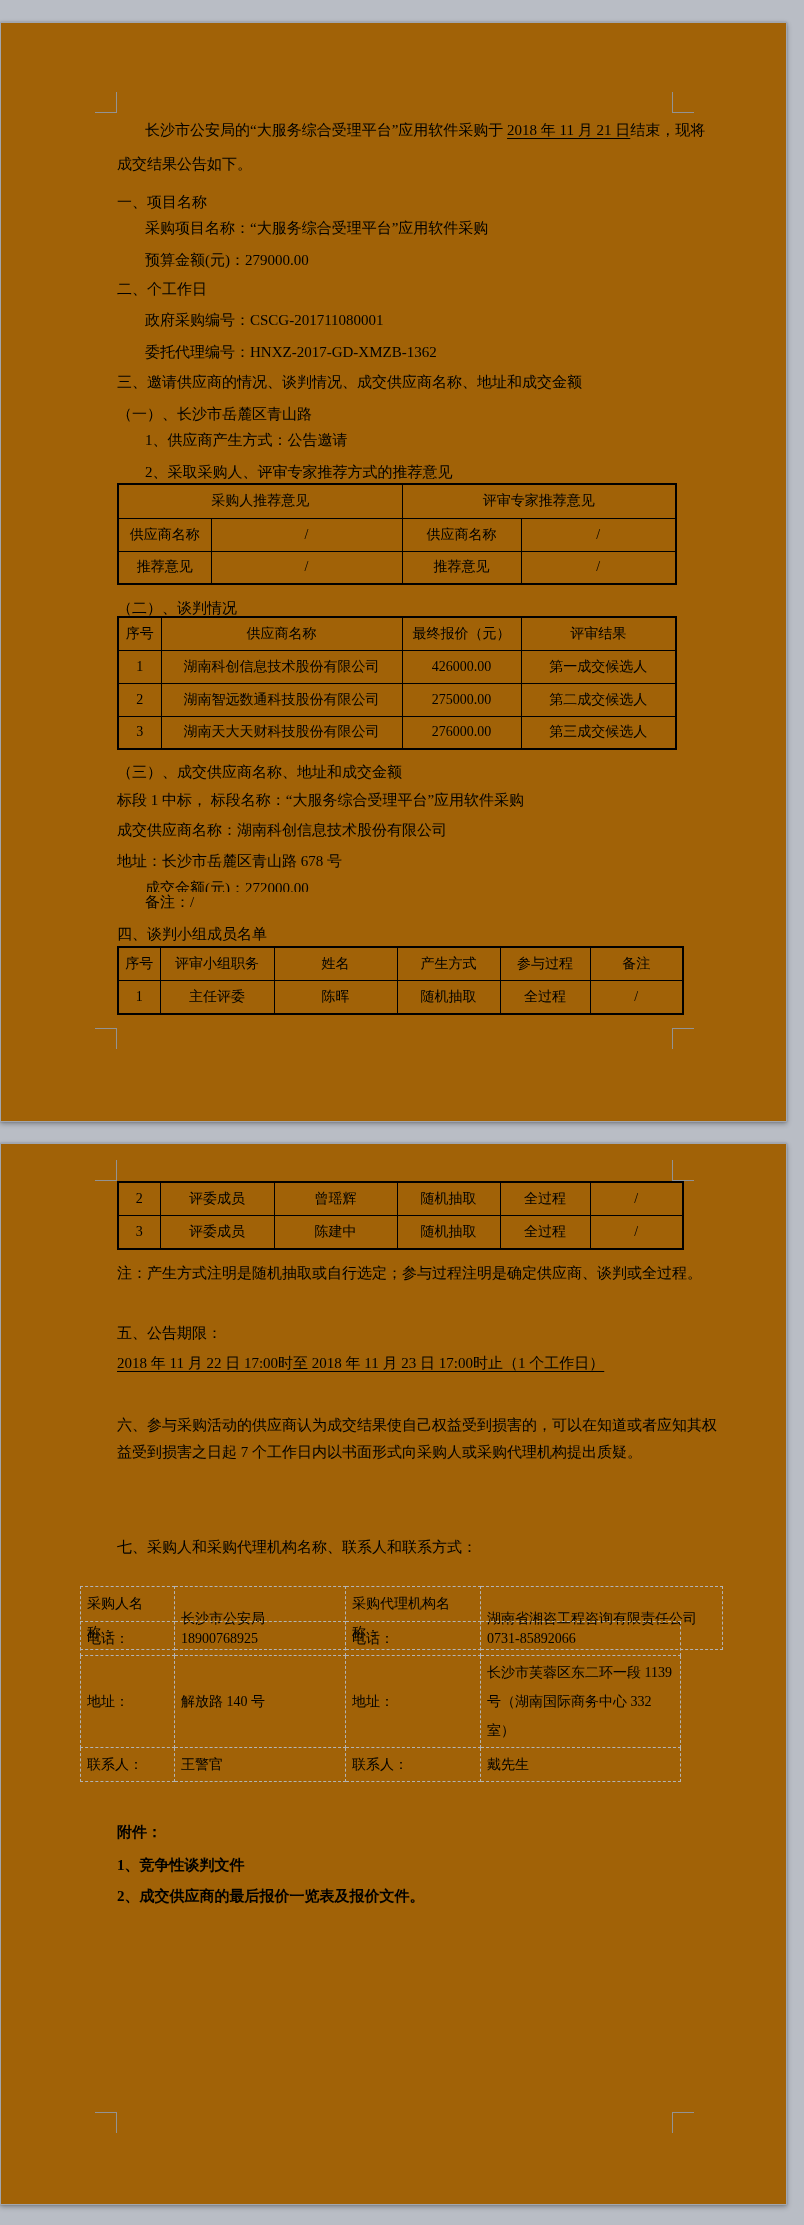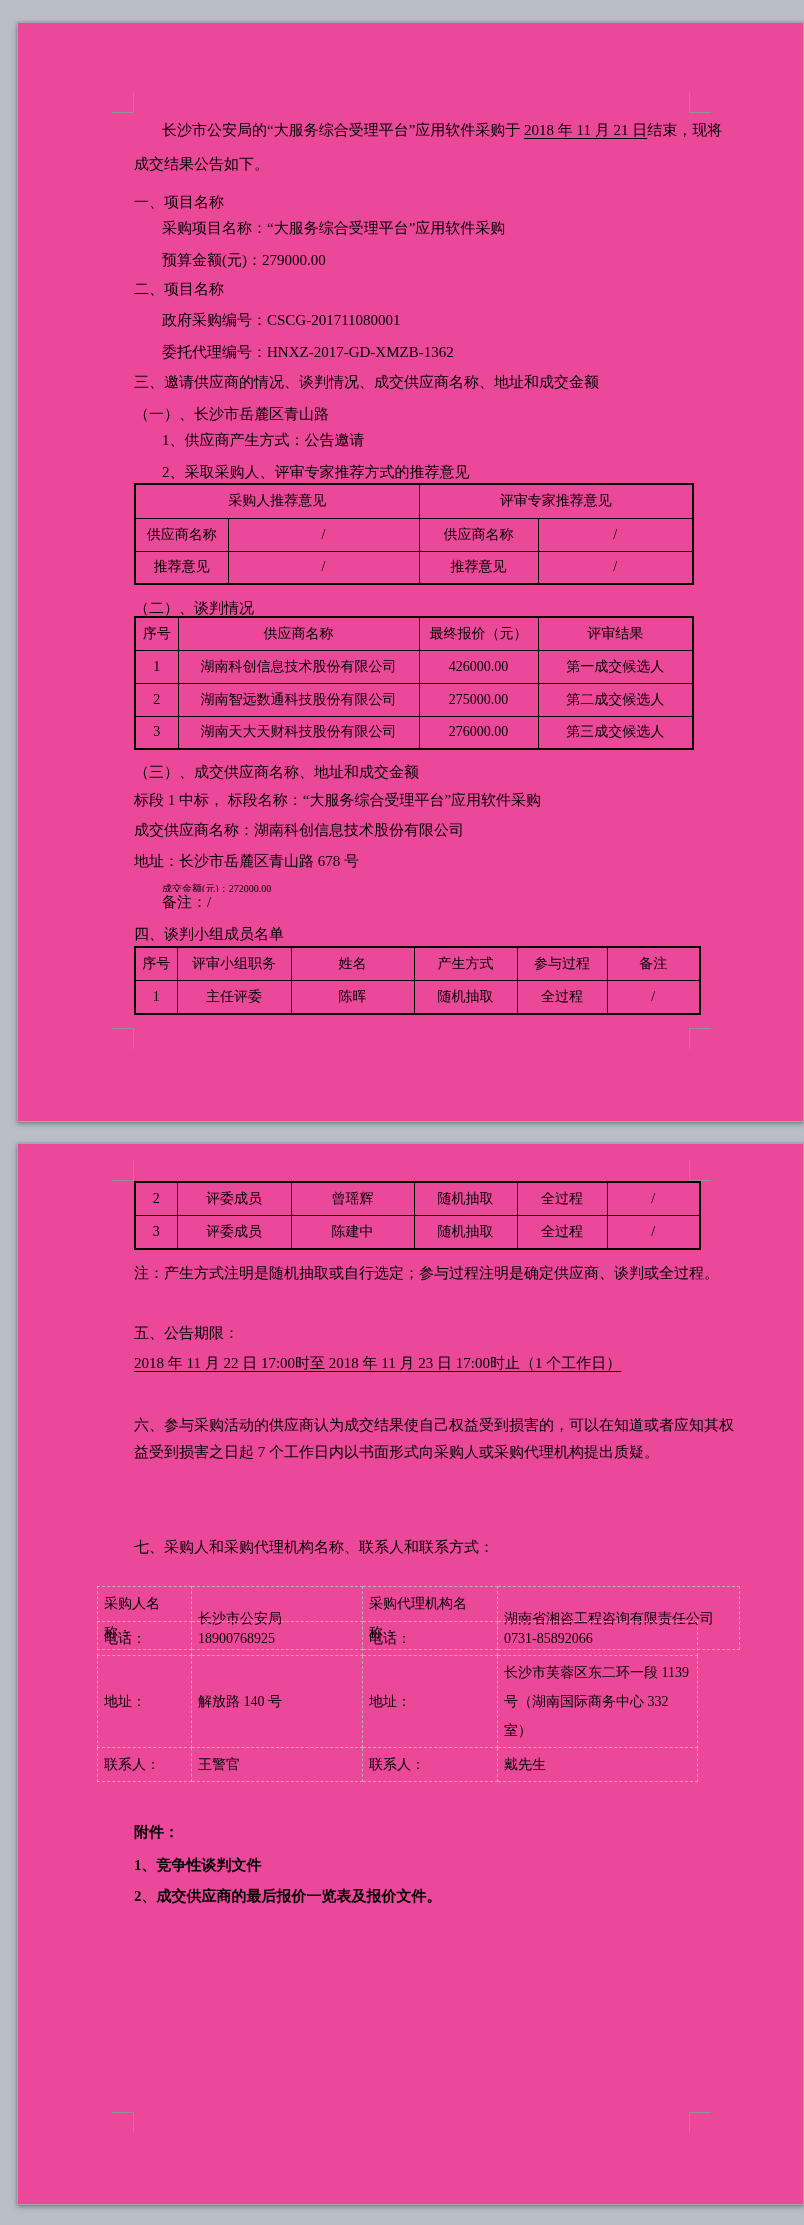--- a/index.html
+++ b/index.html
@@ -6,21 +6,21 @@
   body{
     width:804px;height:2225px;
     background:#b9bdc5;
     font-family:"Liberation Serif","DejaVu Serif",serif;
     color:#000;
     position:relative;
     overflow:hidden;
   }
   .canvas{position:absolute;left:0;top:0;width:804px;height:2225px;}
   .page{
-    position:absolute;left:17px;width:787px;background:#ec4899;
+    position:absolute;left:0;width:787px;background:#a16207;
     border:1px solid #a2a6ae;
     box-shadow:0 2px 5px rgba(0,0,0,.30), 0 0 2px rgba(0,0,0,.18);
     box-sizing:border-box;
   }
   .page1{top:22px;height:1100px;}
   .page2{top:1143px;height:1062px;}
 
   
   .mark{position:absolute;width:22px;height:21px;box-sizing:border-box;}
   .mk-tl{border-right:1px solid #939393;border-bottom:1px solid #939393;}
@@ -31,21 +31,21 @@
   .p1bl{left:94px;top:1005px;} .p1br{left:671px;top:1005px;}
   .p2tl{left:94px;top:16px;}  .p2tr{left:671px;top:16px;}
   .p2bl{left:94px;top:968px;} .p2br{left:671px;top:968px;}
 
   
   .ln{position:absolute;left:116px;white-space:nowrap;font-size:15px;line-height:18px;}
   .ind{left:144px;}
   .u{text-decoration:underline;text-underline-offset:3px;}
   .bold{font-weight:bold;}
   .clipline{position:absolute;left:144px;top:856px;height:13px;overflow:hidden;
-            font-size:10px;line-height:19px;white-space:nowrap;}
+            font-size:15px;line-height:19px;white-space:nowrap;}
 
   
   .p1-l1{top:98px;left:144px;} .p1-l2{top:132px;}
   .p1-s1t{top:170px;} .p1-s1a{top:196px;} .p1-s1b{top:228px;}
   .p1-s2t{top:257px;} .p1-s2a{top:288px;} .p1-s2b{top:320px;}
   .p1-s3t{top:350px;} .p1-s3at{top:382px;} .p1-s3a1{top:408px;} .p1-s3a2{top:440px;}
   .p1-s3bt{top:576px;}
   .p1-s3ct{top:740px;} .p1-c1{top:768px;} .p1-c2{top:798px;} .p1-c3{top:829px;}
   .p1-c5{top:870px;}
   .p1-s4t{top:902px;}
@@ -89,21 +89,21 @@
     <div class="mark mk-bl p1bl"></div>
     <div class="mark mk-br p1br"></div>
 
     <div class="ln p1-l1"><span>长沙市公安局的“大服务综合受理平台”应用软件采购于 </span><span class="u">2018 年 11 月 21 日</span><span>结束，现将</span></div>
     <div class="ln p1-l2">成交结果公告如下。</div>
 
     <div class="ln p1-s1t">一、项目名称</div>
     <div class="ln ind p1-s1a">采购项目名称：“大服务综合受理平台”应用软件采购</div>
     <div class="ln ind p1-s1b">预算金额(元)：279000.00</div>
 
-    <div class="ln p1-s2t">二、项目名称</div>
+    <div class="ln p1-s2t">二、个工作日</div>
     <div class="ln ind p1-s2a">政府采购编号：CSCG-201711080001</div>
     <div class="ln ind p1-s2b">委托代理编号：HNXZ-2017-GD-XMZB-1362</div>
 
     <div class="ln p1-s3t">三、邀请供应商的情况、谈判情况、成交供应商名称、地址和成交金额</div>
     <div class="ln p1-s3at">（一）、长沙市岳麓区青山路</div>
     <div class="ln ind p1-s3a1">1、供应商产生方式：公告邀请</div>
     <div class="ln ind p1-s3a2">2、采取采购人、评审专家推荐方式的推荐意见</div>
 
     <table class="t rec">
       <colgroup>

